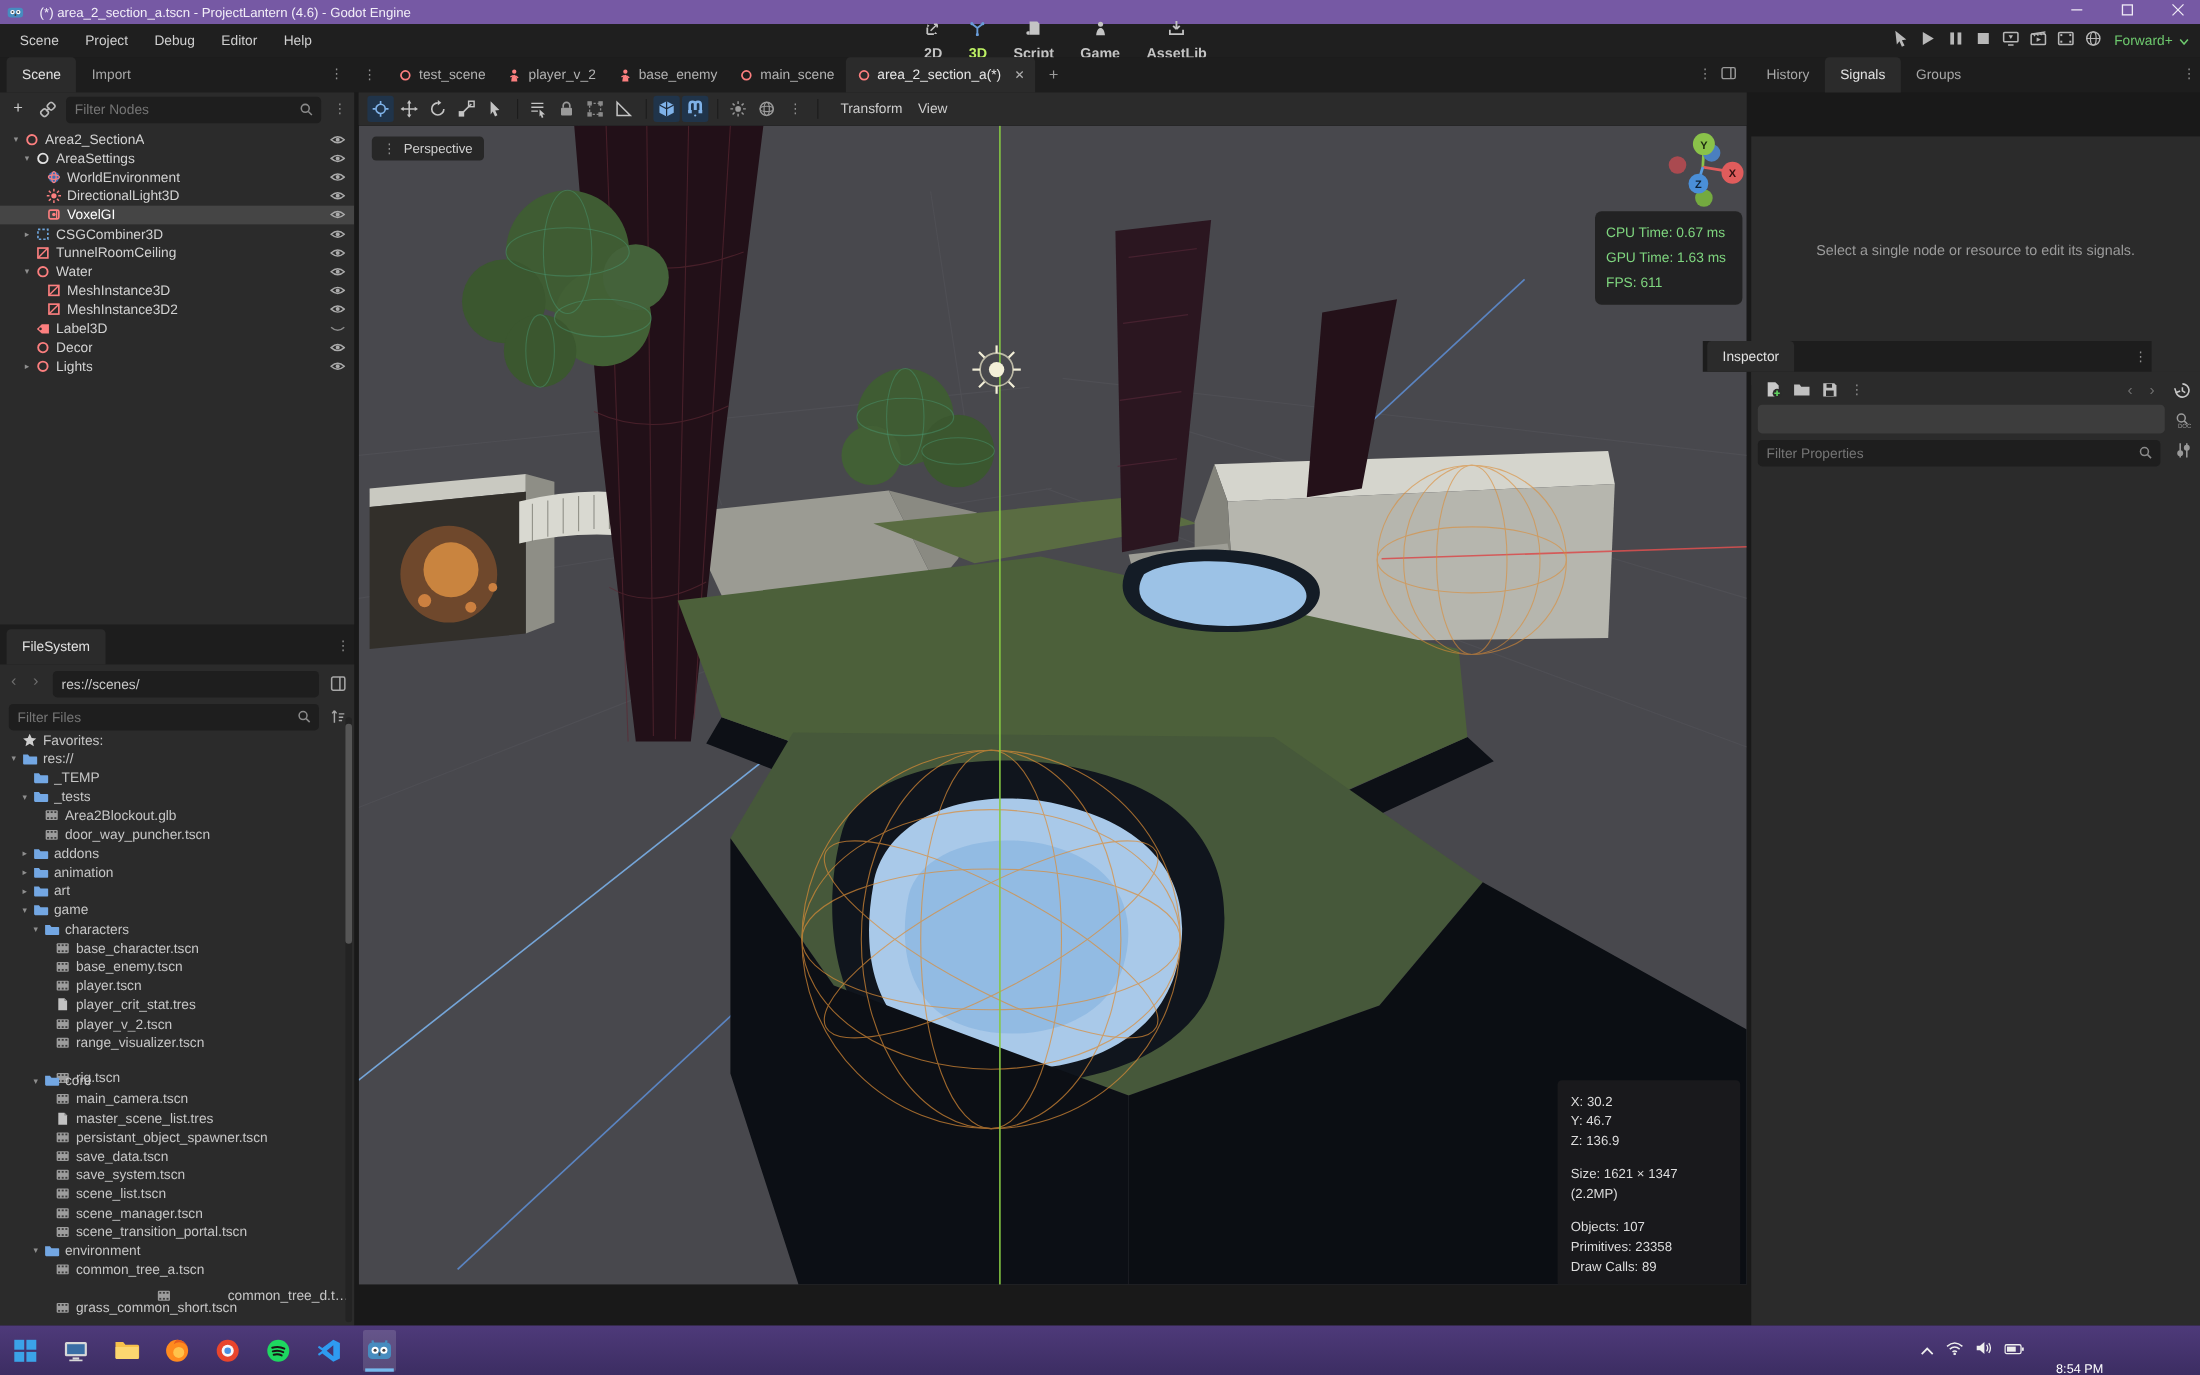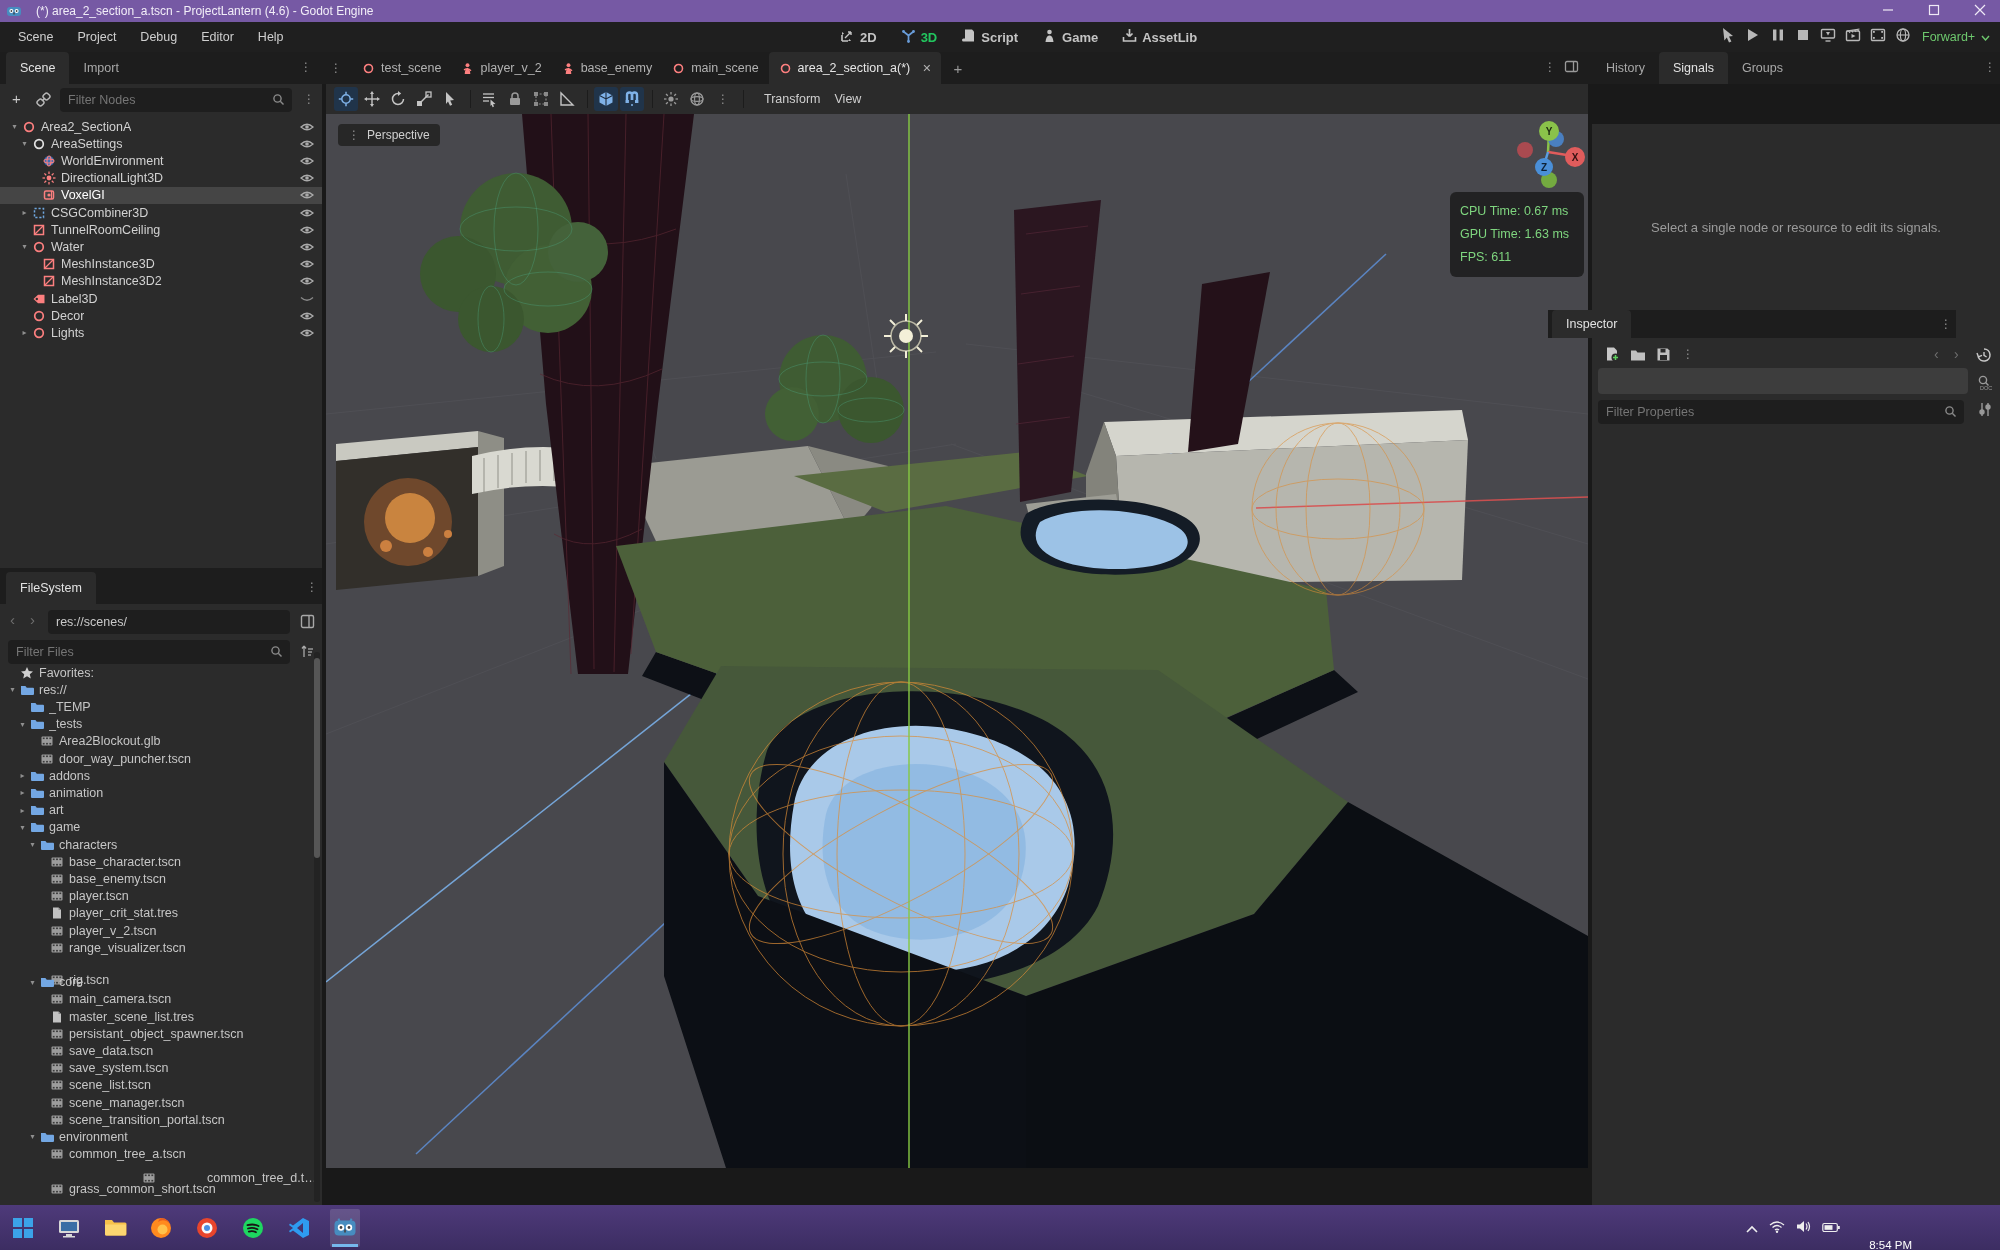--- a/index.html
+++ b/index.html
@@ -11,22 +11,22 @@
   
   .titlebar { position:absolute; left:0; top:0; width:2000px; height:22px; background:#7659a4; display:flex; align-items:center; }
   .titlebar .ttl { color:#f2eef8; font-size:12px; margin-left:8px; }
   .winbtns { position:absolute; right:14px; top:0; height:22px; display:flex; gap:34px; align-items:center; color:#efeaf6; }
 
   
   .menubar { position:absolute; left:0; top:22px; width:2000px; height:30px; background:#1f1f1f; }
   .menus { position:absolute; left:10px; top:0; height:30px; display:flex; gap:8px; align-items:center; }
   .menu-item { color:#cfcfcf; font-size:12.5px; padding:3px 8px; border-radius:3px; }
   .modes { position:absolute; left:840px; top:0; height:30px; display:flex; gap:24px; align-items:center; }
-  .mode { display:flex; gap:5px; align-items:center; color:#c4c4c4; font-size:13px; font-weight:bold; }
-  .mode.active { color:#22c55e; }
+  .mode { display:flex; gap:5px; align-items:center; color:#c4c4c4; font-size:13px; font-weight:bold;flex-direction:column; }
+  .mode.active { color:#bef264; }
   .runbar { position:absolute; left:1720px; top:0; height:30px; display:flex; gap:9px; align-items:center; }
   .renderer { position:absolute; left:1922px; top:0; height:30px; display:flex; gap:6px; align-items:center; color:#6ec96e; font-size:12.5px; }
 
   
   .hdrstrip { position:absolute; left:0; top:52px; width:2000px; height:32px; background:#1d1d1d; }
   .dtab { height:32px; display:flex; align-items:center; padding:0 14px; font-size:12.5px; color:#a8a8a8; }
   .dtab.active { background:#2b2b2b; border-radius:4px 4px 0 0; color:#e2e2e2; }
   .scene-tabs { position:absolute; left:330px; top:52px; height:32px; display:flex; align-items:center; }
   .stab { height:32px; display:flex; align-items:center; gap:6px; padding:0 10px; font-size:12.5px; color:#b2b2b2; }
   .stab.active { background:#2b2b2b; border-radius:4px 4px 0 0; color:#e6e6e6; }
@@ -1276,20 +1276,31 @@
         <circle cx="27" cy="42" r="8" fill="#aa4a50"></circle>
         <circle cx="51" cy="72" r="8" fill="#74aa40"></circle>
         <circle cx="51" cy="23" r="10" fill="#8ac24a"></circle>
         <circle cx="77" cy="49" r="10" fill="#e05c5c"></circle>
         <circle cx="46" cy="59" r="9" fill="#4a8fd8"></circle>
         <text x="51" y="27" font-size="10" font-weight="bold" fill="#1c2a10" text-anchor="middle" font-family="Liberation Sans, sans-serif" id="gz-y">Y</text>
         <text x="77" y="53" font-size="10" font-weight="bold" fill="#351011" text-anchor="middle" font-family="Liberation Sans, sans-serif" id="gz-x">X</text>
         <text x="46" y="63" font-size="10" font-weight="bold" fill="#0e2236" text-anchor="middle" font-family="Liberation Sans, sans-serif" id="gz-z">Z</text>
       </svg>
     </div>
+    <div class="stats" id="statsbox">
+        <div>X: 30.2</div>
+        <div>Y: 46.7</div>
+        <div>Z: 136.9</div>
+        <div class="gap"></div>
+        <div>Size: 1621 × 1347 (2.2MP)</div>
+        <div class="gap"></div>
+        <div>Objects: 107</div>
+        <div>Primitives: 23358</div>
+        <div>Draw Calls: 89</div>
+      </div>
   </div>
 
   <div class="panel" style="left:1592px;top:84px;width:408px;height:226px;margin-top:40px;">
     <div class="msg" style="left:0;top:96px;">Select a single node or resource to edit its signals.</div>
   </div>
   <div class="insp-strip">
     <div class="dtab active" style="position:absolute;left:4px;top:0;height:28px;">
         <span>Inspector</span>
       </div>
     <span class="abs dots" style="left:392px;top:7px;">⋮</span>

